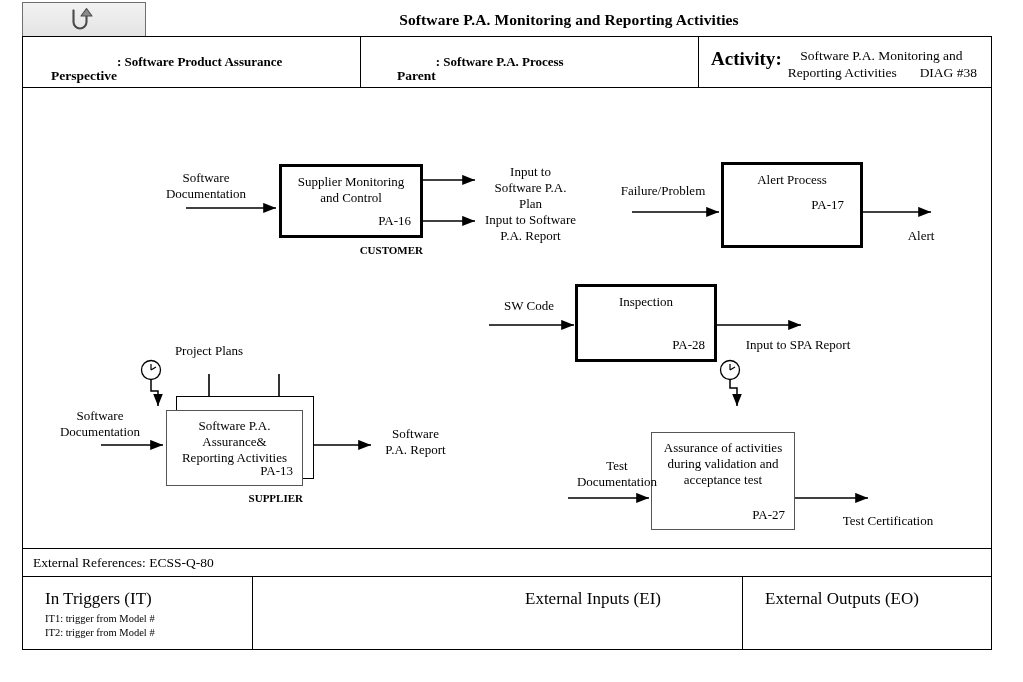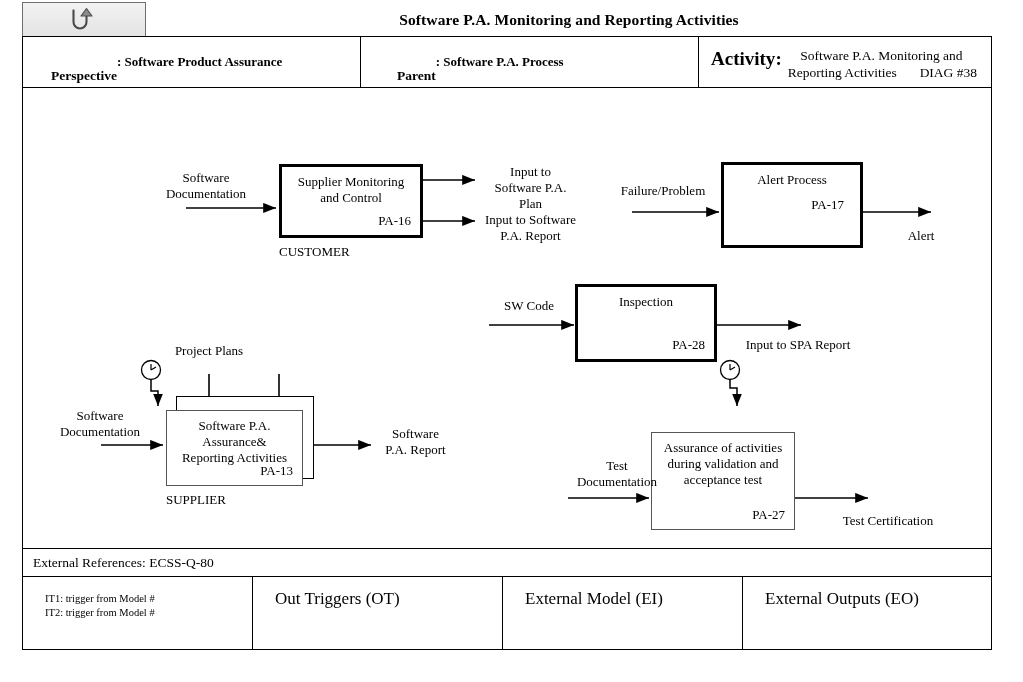--- a/index.html
+++ b/index.html
@@ -65,21 +65,21 @@
 
   
   .box{position:absolute;box-sizing:border-box;background:#fff;}
   .box.thick{border:3px solid #000;}
   .box.thin{border:1.3px solid #555;}
   .box.back{border:1.3px solid #000;background:#fff;}
   .btitle{position:absolute;left:0;right:0;top:7px;text-align:center;
           font-size:13px;line-height:16px;}
   .bcode{position:absolute;right:9px;bottom:6px;font-size:13px;}
   .bcode-mid{position:absolute;right:16px;top:50%;transform:translateY(-50%);font-size:13px;}
-  .caption{position:absolute;font-size:13px;text-align:left;}
+  .caption{position:absolute;font-size:11px;text-align:right;font-weight:bold;}
   .lbl{position:absolute;font-size:13px;line-height:16px;text-align:center;}
   svg.arrows{position:absolute;left:0;top:0;width:968px;height:459px;overflow:visible;}
 </style>
 </head>
 <body>
 
 <div id="root">
 
   <div class="titlebar">
     <div class="home-btn">
@@ -192,28 +192,26 @@
       </div>
       <div class="lbl" style="left:540px;top:370px;width:108px;">Test<br>Documentation</div>
       <div class="lbl" style="left:790px;top:425px;width:150px;">Test Certification</div>
 
     </div>
 
     <div class="extref">External References: ECSS-Q-80</div>
 
     <div class="trigrow">
       <div class="trigcell tc1">
+        <div class="trig-title">In Triggers (IT)</div>
         <div class="trig-sub">IT1: trigger from Model #</div>
         <div class="trig-sub" style="margin-top:0">IT2: trigger from Model #</div>
       </div>
-      <div class="trigcell tc2">
-        <div class="trig-title">Out Triggers (OT)</div>
-      </div>
       <div class="trigcell tc3">
-        <div class="trig-title">External Model (EI)</div>
+        <div class="trig-title">External Inputs (EI)</div>
       </div>
       <div class="trigcell tc4">
         <div class="trig-title">External Outputs (EO)</div>
       </div>
     </div>
 
   </div>
 </div>
 
 </body></html>

